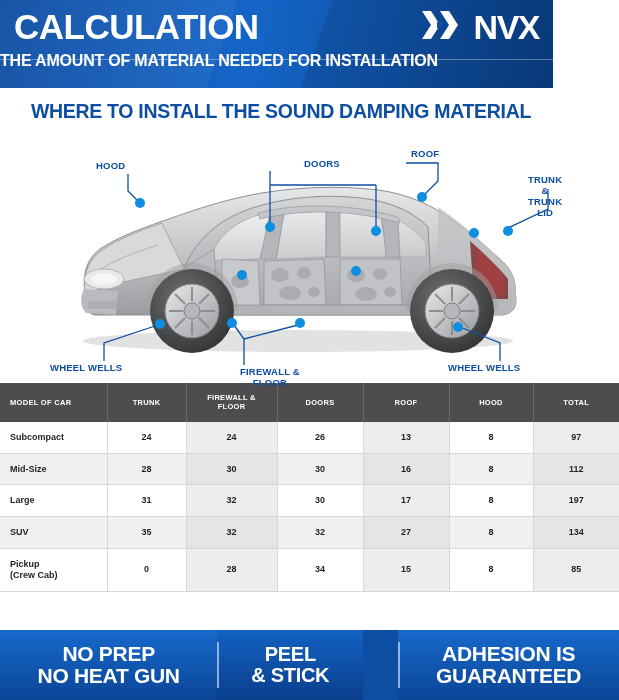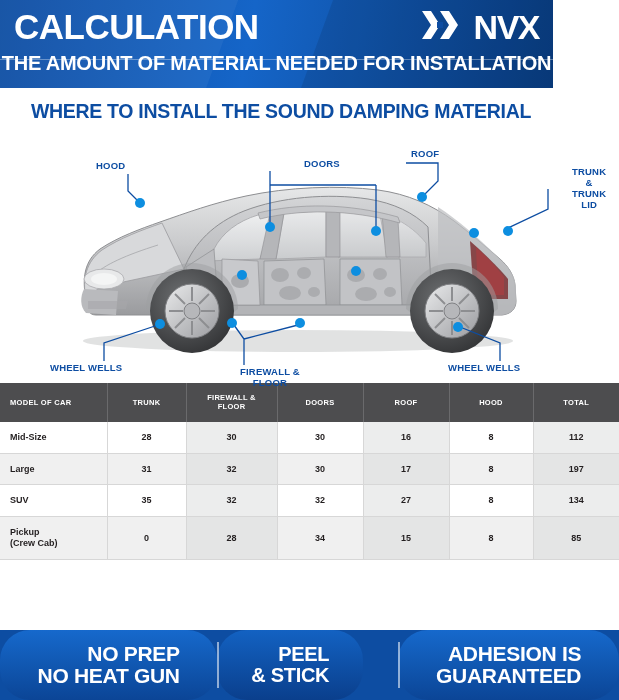--- a/index.html
+++ b/index.html
@@ -60,24 +60,24 @@
     color: #ffffff;
     font-size: 34px;
     font-weight: bold;
     letter-spacing: -1.5px;
     line-height: 1;
   }
   .header-sub {
     position: relative;
     z-index: 3;
     color: #ffffff;
-    font-size: 20px;
+    font-size: 16px;
     font-weight: bold;
     letter-spacing: -0.2px;
-    text-align: center;
+    text-align: left;
     padding-top: 6px;
   }
   .header-rule {
     position: absolute;
     left: 0; right: 0;
     bottom: 28px;
     height: 1px;
     background: rgba(255,255,255,0.35);
     z-index: 2;
   }
@@ -153,29 +153,28 @@
     width: 619px;
     height: 70px;
     display: flex;
     background: #0d4da2;
   }
   .foot-cell {
     flex: 1;
     display: flex;
     align-items: center;
     justify-content: center;
-    text-align: right;
+    text-align: center;
     color: #ffffff;
     font-size: 21px;
     font-weight: bold;
     line-height: 1.05;
     letter-spacing: -0.3px;
     position: relative;
     white-space: pre-line;
-    border-radius: 30px;
   }
   .foot-cell + .foot-cell:before {
     content: "";
     position: absolute;
     left: 0; top: 12px; bottom: 12px;
     width: 2px;
     background: rgba(255,255,255,0.55);
   }
   .foot-1 { background: linear-gradient(180deg,#1669cc,#0b4596); flex: 1.28; }
   .foot-2 { background: linear-gradient(180deg,#1362c2,#0a3f8c); flex: 0.86; font-size: 20px; }
@@ -355,21 +354,21 @@
         <circle cx="292" cy="194" r="5"></circle>
         <circle cx="450" cy="198" r="5"></circle>
         <circle cx="234" cy="146" r="5"></circle>
         <circle cx="348" cy="142" r="5"></circle>
       </g>
     </svg>
 
     <div class="calloutlbl" style="left:88px; top:32px;">HOOD</div>
     <div class="calloutlbl" style="left:296px; top:30px;">DOORS</div>
     <div class="calloutlbl" style="left:403px; top:20px;">ROOF</div>
-    <div class="calloutlbl" style="left:520px; top:38px; text-align:center;margin-left:44px;">TRUNK &amp;
+    <div class="calloutlbl" style="left:520px; top:46px; text-align:center;">TRUNK &amp;
 TRUNK LID</div>
     <div class="calloutlbl" style="left:42px; top:234px;">WHEEL WELLS</div>
     <div class="calloutlbl" style="left:232px; top:238px; text-align:center;">FIREWALL &amp;
 FLOOR</div>
     <div class="calloutlbl" style="left:440px; top:234px;">WHEEL WELLS</div>
   </div>
 
   <div class="table-wrap">
     <table>
       <colgroup>
@@ -388,20 +387,29 @@
           <th style="white-space:pre-line">FIREWALL &amp;
 FLOOR</th>
           <th>DOORS</th>
           <th>ROOF</th>
           <th>HOOD</th>
           <th>TOTAL</th>
         </tr>
       </thead>
       <tbody>
         <tr>
+          <td style="white-space:pre-line">Subcompact</td>
+          <td>24</td>
+          <td class="col-alt">24</td>
+          <td>26</td>
+          <td class="col-alt">13</td>
+          <td>8</td>
+          <td class="col-alt">97</td>
+        </tr>
+        <tr>
           <td style="white-space:pre-line">Mid-Size</td>
           <td>28</td>
           <td class="col-alt">30</td>
           <td>30</td>
           <td class="col-alt">16</td>
           <td>8</td>
           <td class="col-alt">112</td>
         </tr>
         <tr>
           <td style="white-space:pre-line">Large</td>

